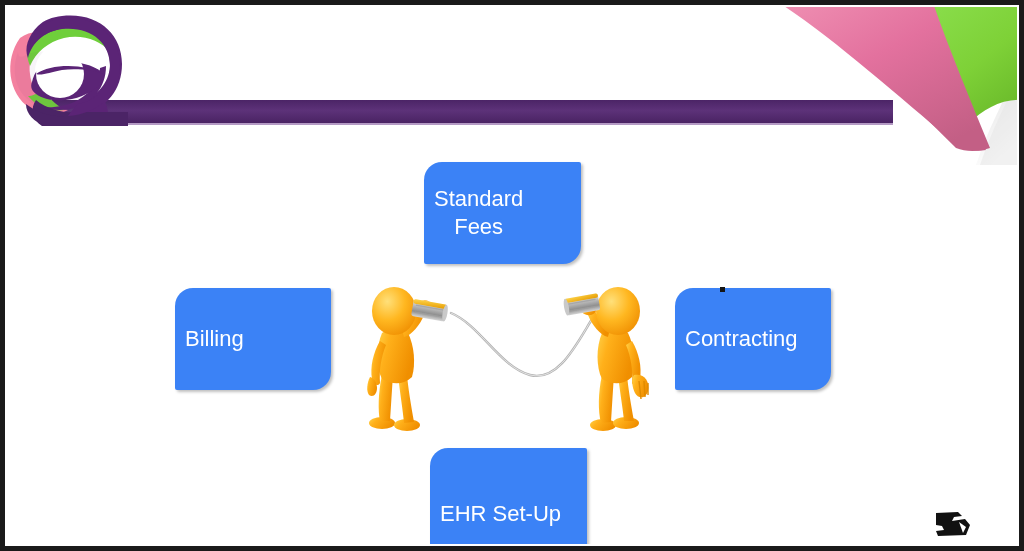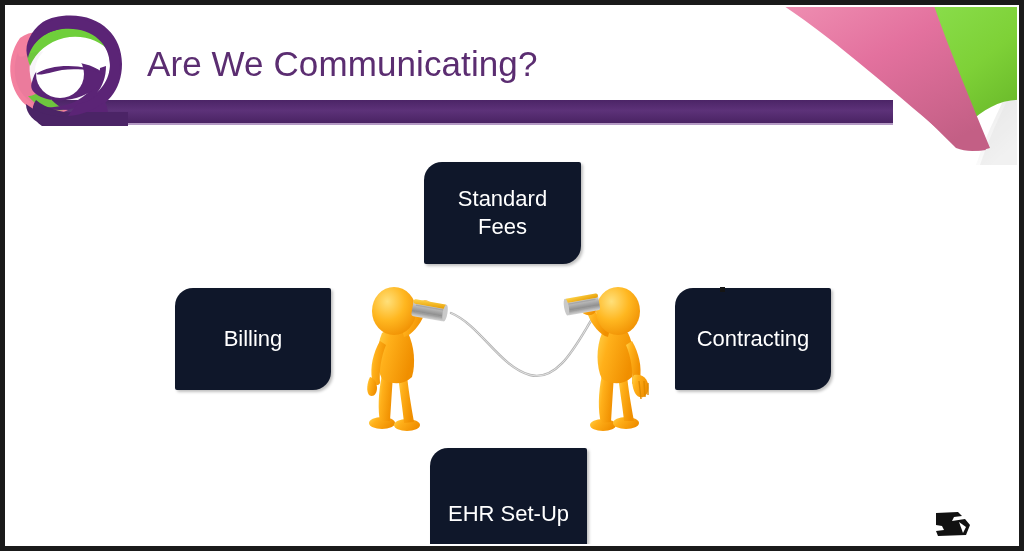--- a/index.html
+++ b/index.html
@@ -91,25 +91,25 @@
     right: 0;
     top: 0;
     width: 244px;
     height: 165px;
     z-index: 10;
   }
 
   
   .pbox {
     position: absolute;
-    background: #0f172a;
+    background: #3b82f6;
     color: #ffffff;
     display: flex;
     align-items: center;
-    justify-content: center;
+    justify-content: flex-start;
     text-align: center;
     line-height: 1.28;
     font-size: 22px;
     border-radius: 18px 2px 18px 2px;
     box-shadow: 2px 2px 3px rgba(0,0,0,0.25);
     z-index: 14;
     box-sizing: border-box;
     padding: 4px 10px;
   }
   #box-standard-fees { left: 424px; top: 162px;  width: 157px; height: 102px; }
@@ -223,21 +223,20 @@
       <path d="M34 66 C 50 55, 84 56, 101 66 C 92 62, 74 60, 60 62 C 48 64, 40 68, 34 66 Z" fill="#5b2476"></path>
 
       <path d="M58 10 C 92 6, 118 28, 118 58 C 118 86, 96 106, 66 108
                C 72 100, 74 98, 76 96 C 96 92, 108 78, 108 58
                C 108 34, 88 18, 60 21 C 46 23, 34 30, 28 42
                C 26 30, 38 14, 58 10 Z" fill="#5b2476"></path>
       <path d="M24 96 C 34 104, 48 109, 64 108 L 118 108 L 118 118 L 44 118 C 32 114, 24 106, 24 96 Z" fill="#4b2466"></path>
     </svg>
   </div>
 
-  <div class="slide-title">Are We Communicating?</div>
 
   <div class="pbox" id="box-standard-fees">
     <span>
       <span>Standard</span><br>
       <span>Fees</span>
     </span>
   </div>
 
   <div class="pbox" id="box-billing">
     <span>Billing</span>

